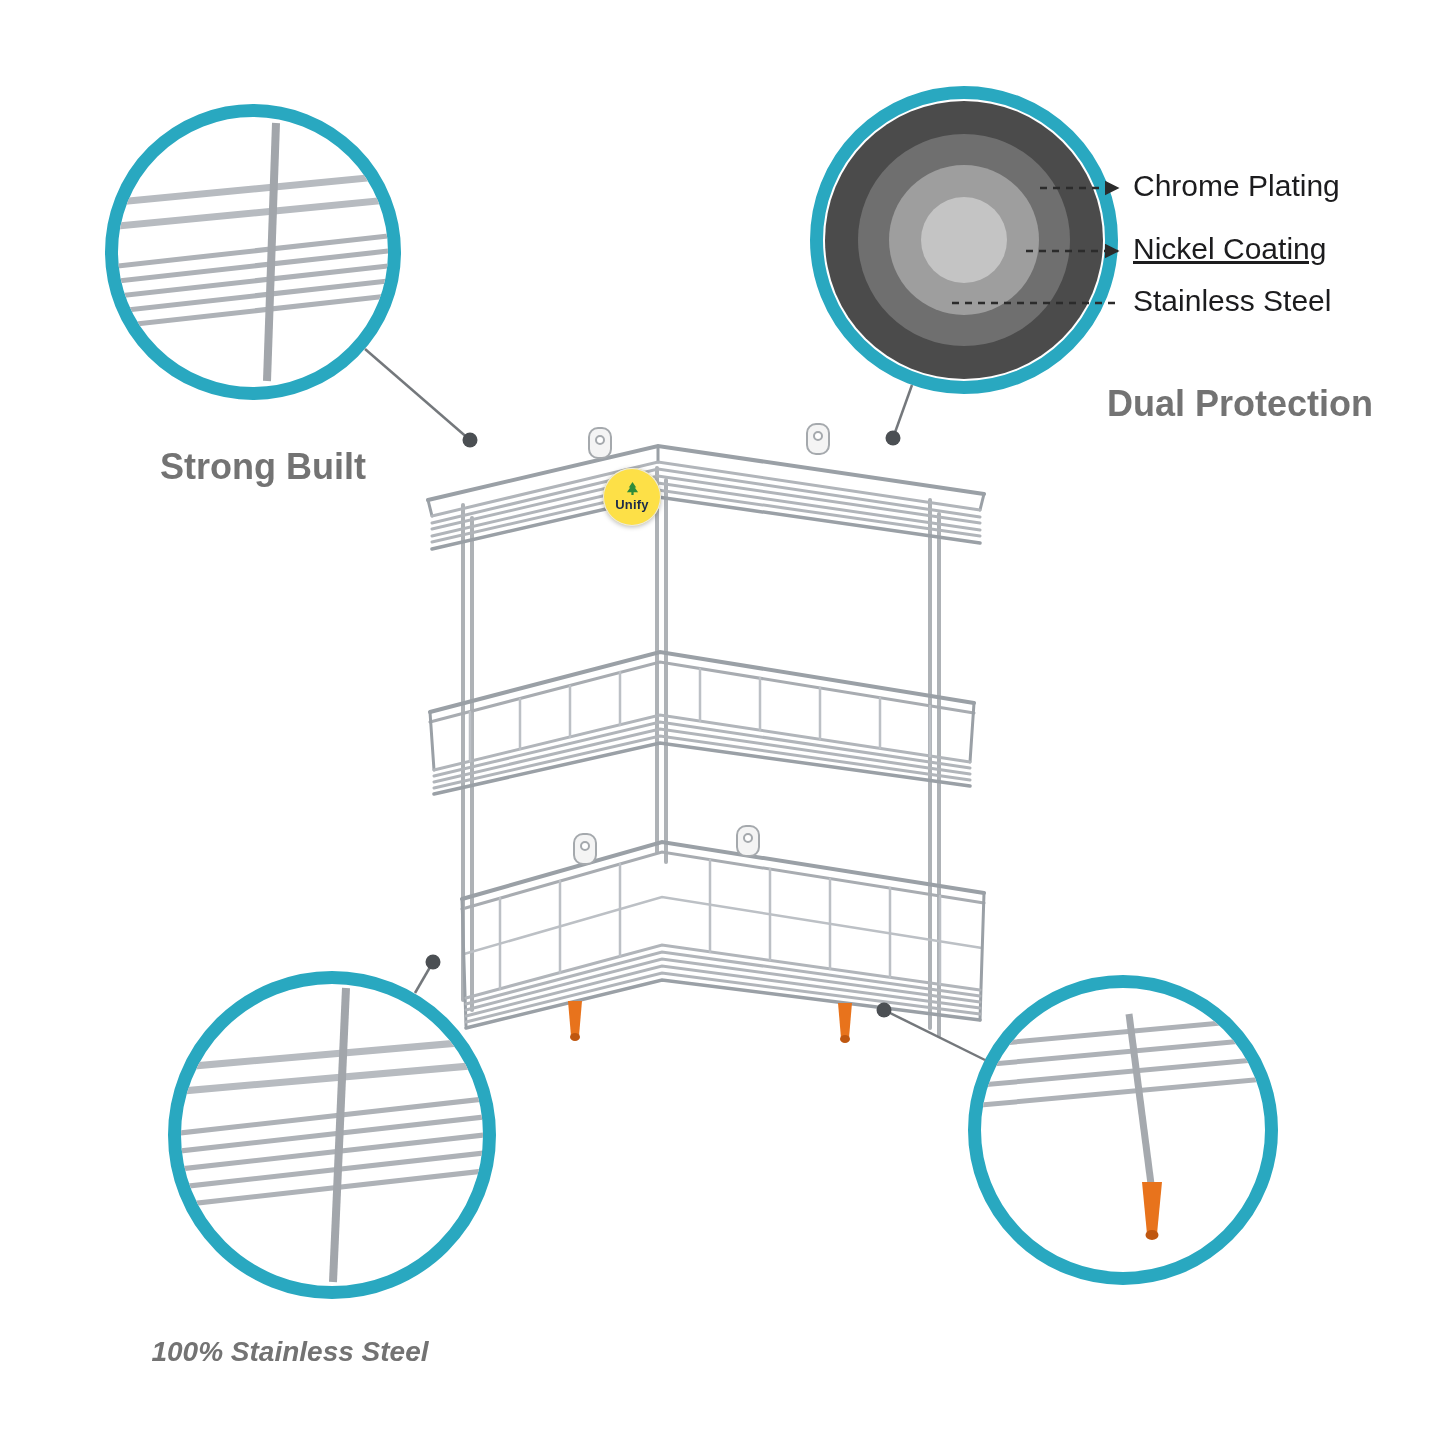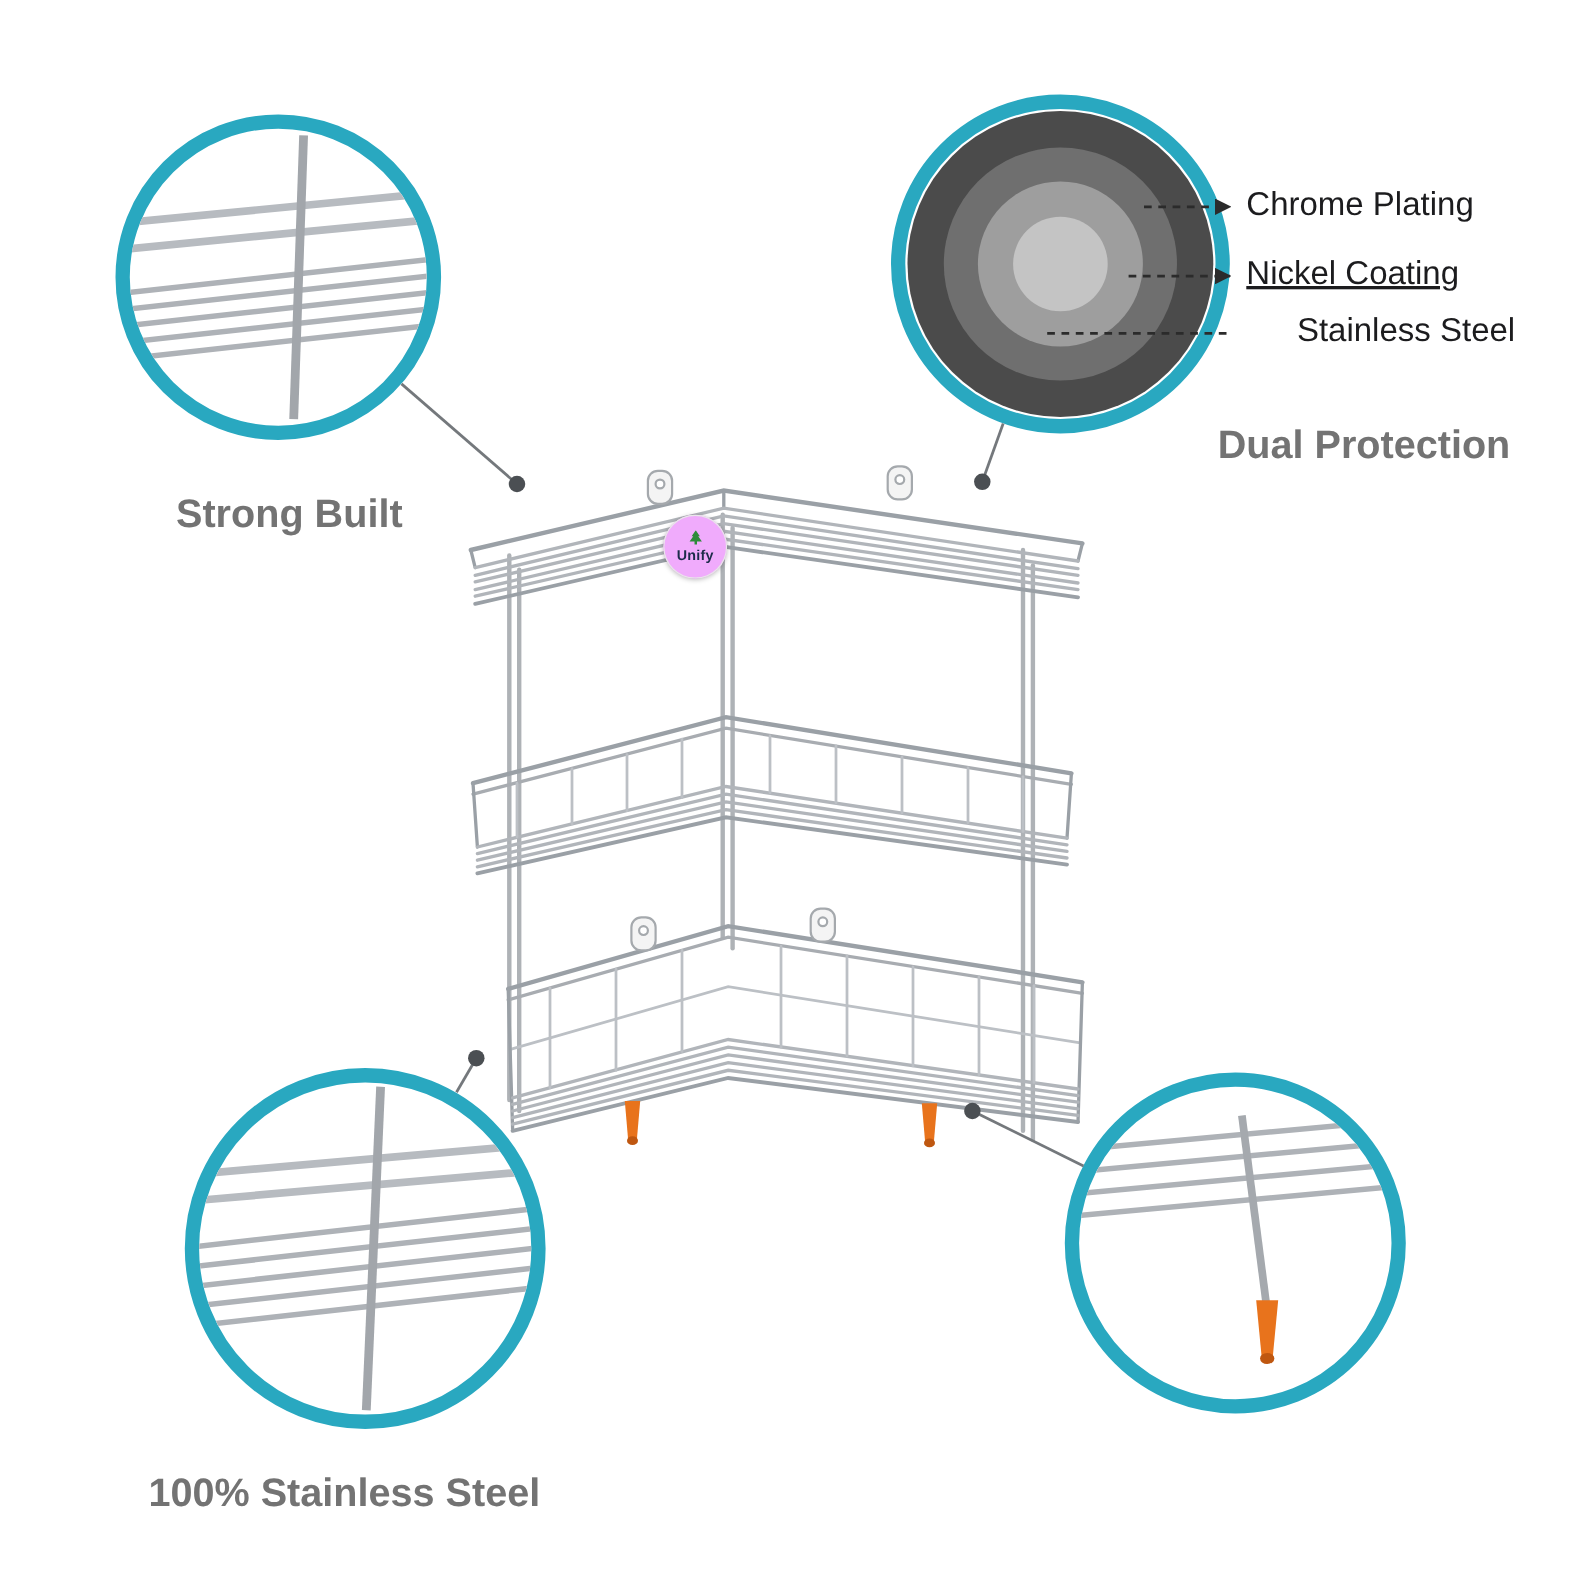--- a/index.html
+++ b/index.html
@@ -11,21 +11,21 @@
   .callout-circle{
     position:absolute;z-index:1;border:13px solid #29A8C0;border-radius:50%;
     background:#ffffff;overflow:hidden;
   }
   .callout-circle svg{display:block;width:100%;height:100%}
   .overlay{position:absolute;inset:0;z-index:2;pointer-events:none}
   .label{position:absolute;z-index:3;font-weight:700;text-align:center;color:#737373}
   .layer-label{position:absolute;z-index:3;font-size:30px;font-weight:500;white-space:nowrap;color:#1c1c1e}
   .two-line .line{display:block}
   .brand-badge{
-    position:absolute;z-index:3;background:#f0abfc;border-radius:50%;
+    position:absolute;z-index:3;background:#fde047;border-radius:50%;
     box-shadow:0 1px 5px rgba(0,0,0,.28), inset 0 0 0 1px #e8e8e8;
     display:flex;flex-direction:column;align-items:center;justify-content:center;gap:1px;
   }
   .brand-text{font-size:13px;font-weight:700;color:#1c2b4a;letter-spacing:.2px}
 </style>
 </head>
 <body>
 
 <div class="page">
 
@@ -209,20 +209,20 @@
     <svg width="15" height="14" viewBox="0 0 16 15">
       <path d="M8 0 L12 6 H10.4 L14 11 H9.2 V14 H6.8 V11 H2 L5.6 6 H4 Z" fill="#2e8b3a"></path>
     </svg>
     <div class="brand-text">Unify</div>
   </div>
 
   <div class="label" style="left:98px;top:446px;width:330px;font-size:36px;">Strong Built</div>
 
   <div class="layer-label" style="left:1133px;top:169px;">Chrome Plating</div>
   <div class="layer-label" style="left:1133px;top:232px;text-decoration:underline;">Nickel Coating</div>
-  <div class="layer-label" style="left:1133px;top:284px;margin-left:46px;">Stainless Steel</div>
+  <div class="layer-label" style="left:1133px;top:284px;">Stainless Steel</div>
 
   <div class="label" style="left:1040px;top:383px;width:400px;font-size:36px;">Dual Protection</div>
 
-  <div class="label" style="left:53px;top:1336px;width:520px;font-size:36px;">100% Stainless Steel</div>
+  <div class="label" style="left:30px;top:1336px;width:520px;font-size:28px;font-style:italic;">100% Stainless Steel</div>
 
 
 </div>
 
 </body></html>

